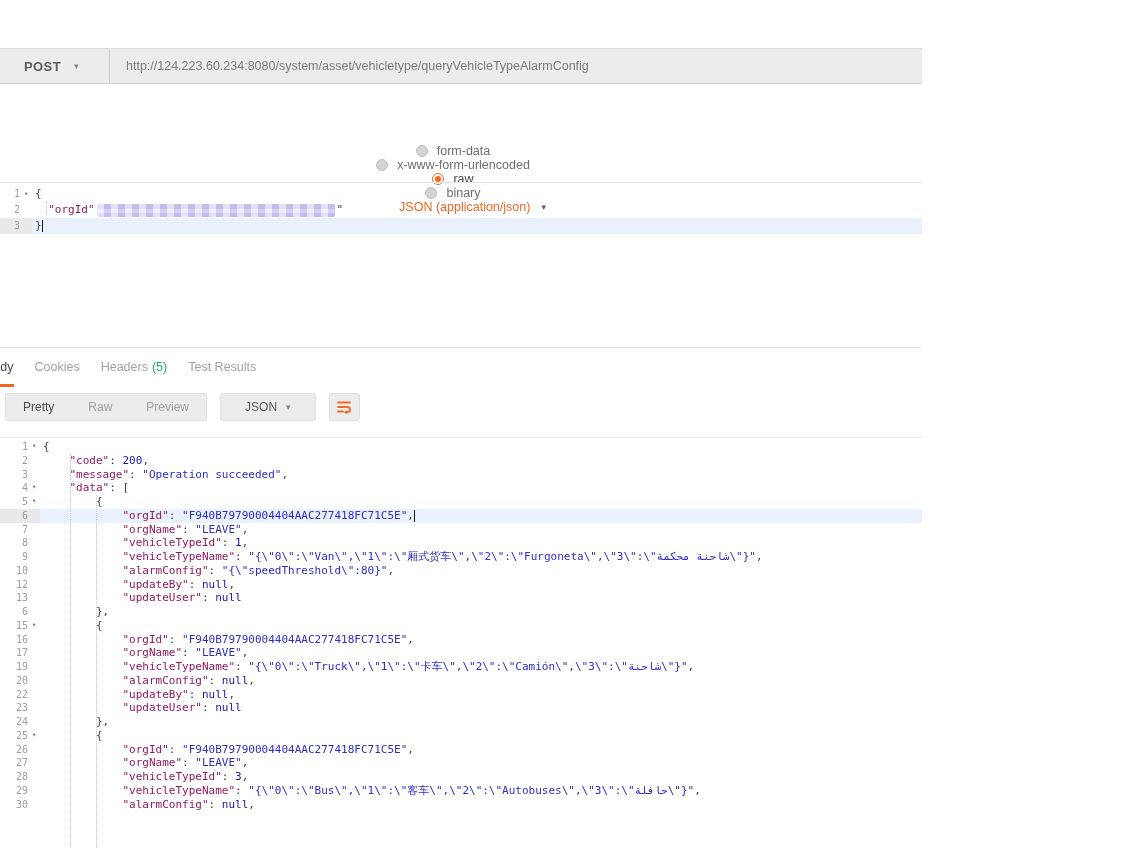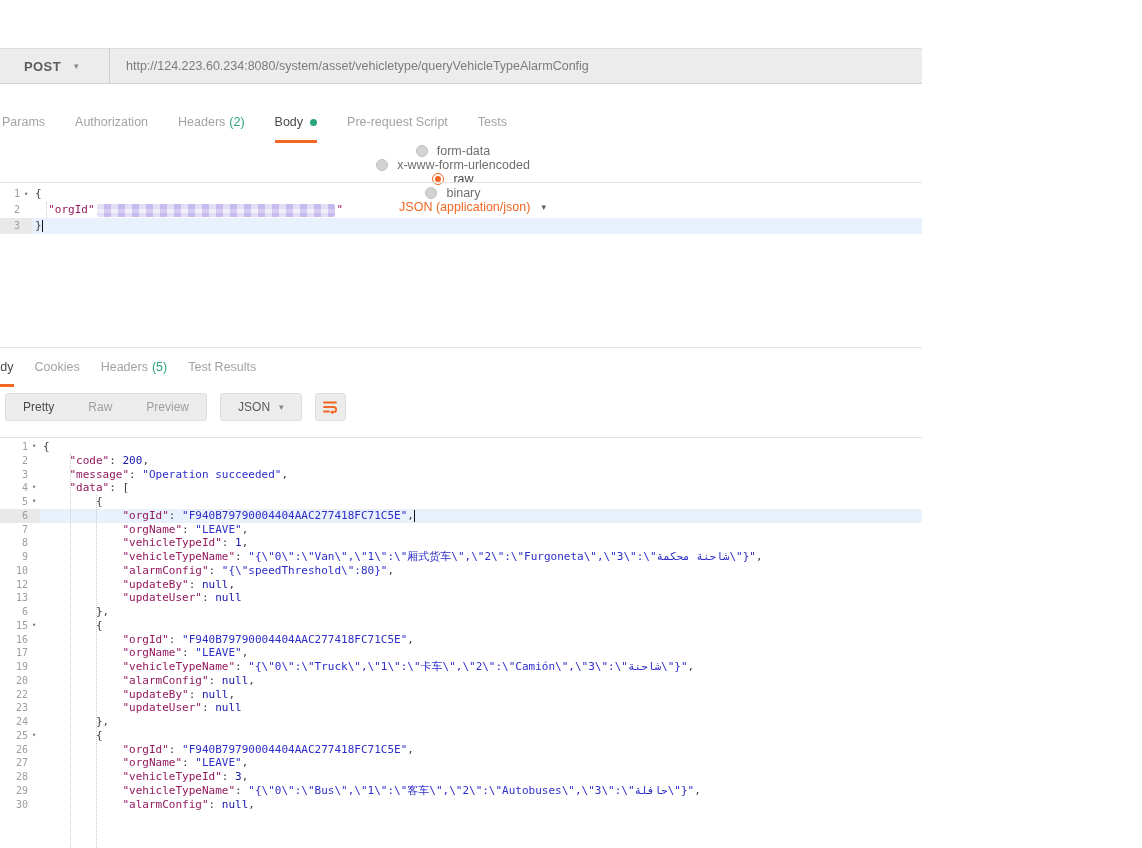--- a/index.html
+++ b/index.html
@@ -60,48 +60,40 @@
   .resp-divider { position:absolute; top:308px; left:0; right:0; height:1px; background:#e4e4e4; }
   .resp-header { position:absolute; top:315px; left:0; right:0; height:38px; }
   .resp-tabs { display:flex; margin-left:-15px; font-size:12.5px; color:#a3a3a3; }
   .resp-tabs .tab { margin-right:21px; padding:6px 0 10px; }
   .resp-meta { position:absolute; top:321px; left:1025px; display:flex; gap:10px; font-size:14px; color:#8a8a8a; white-space:nowrap; }
   .resp-meta .ok { color:#29a57d; }
   .resp-toolbar { position:absolute; top:354px; left:5px; display:flex; gap:13px; }
   .btn-group { display:flex; background:#ececec; border:1px solid #dedede; border-radius:3px; height:28px; align-items:center; font-size:12px; }
   .btn-group .view { padding:0 17px; color:#a0a0a0; cursor:pointer; }
   .btn-group .view.active { color:#4a4a4a; }
-  .dd { background:#ececec; border:1px solid #dedede; border-radius:3px; height:28px; display:flex; align-items:center; padding:0 17px; font-size:12px; color:#5a5a5a; gap:9px; cursor:pointer; }
+  .dd { background:#ececec; border:1px solid #dedede; border-radius:3px; height:28px; display:flex; align-items:center; padding:0 24px; font-size:12px; color:#5a5a5a; gap:9px; cursor:pointer; }
   .icon-btn { width:31px; height:28px; background:#ececec; border:1px solid #dedede; border-radius:3px; display:flex; align-items:center; justify-content:center; cursor:pointer; }
   .resp-editor { position:absolute; top:398px; left:0; right:0; bottom:26px; border-top:1px solid #e3e3e3; padding-top:2px; overflow:hidden; }
   .resp-editor .code-line { height:13.75px; line-height:13.75px; }
   .resp-editor .gutter { flex:0 0 40px; }
   .editor-footer { position:absolute; left:0; right:0; bottom:0; height:26px; background:#f3f3f3; border-top:1px solid #e8e8e8; }
 </style>
 </head>
 <body>
 
 <div class="app">
 
   <div class="url-bar">
     <div class="method">
       <span>POST</span>
       <span class="caret">▾</span>
     </div>
     <div class="url">http://124.223.60.234:8080/system/asset/vehicletype/queryVehicleTypeAlarmConfig</div>
   </div>
 
-  <div class="req-tabs">
-    <div class="tab"><span>Params</span></div>
-    <div class="tab"><span>Authorization</span></div>
-    <div class="tab"><span>Headers</span><span class="count">(2)</span></div>
-    <div class="tab active"><span>Body</span><span class="dot"></span></div>
-    <div class="tab"><span>Pre-request Script</span></div>
-    <div class="tab"><span>Tests</span></div>
-  </div>
 
   <div class="body-modes">
     <div class="mode">
         <span class="radio"></span>
         <span>form-data</span>
       </div>
     <div class="mode">
         <span class="radio"></span>
         <span>x-www-form-urlencoded</span>
       </div>

